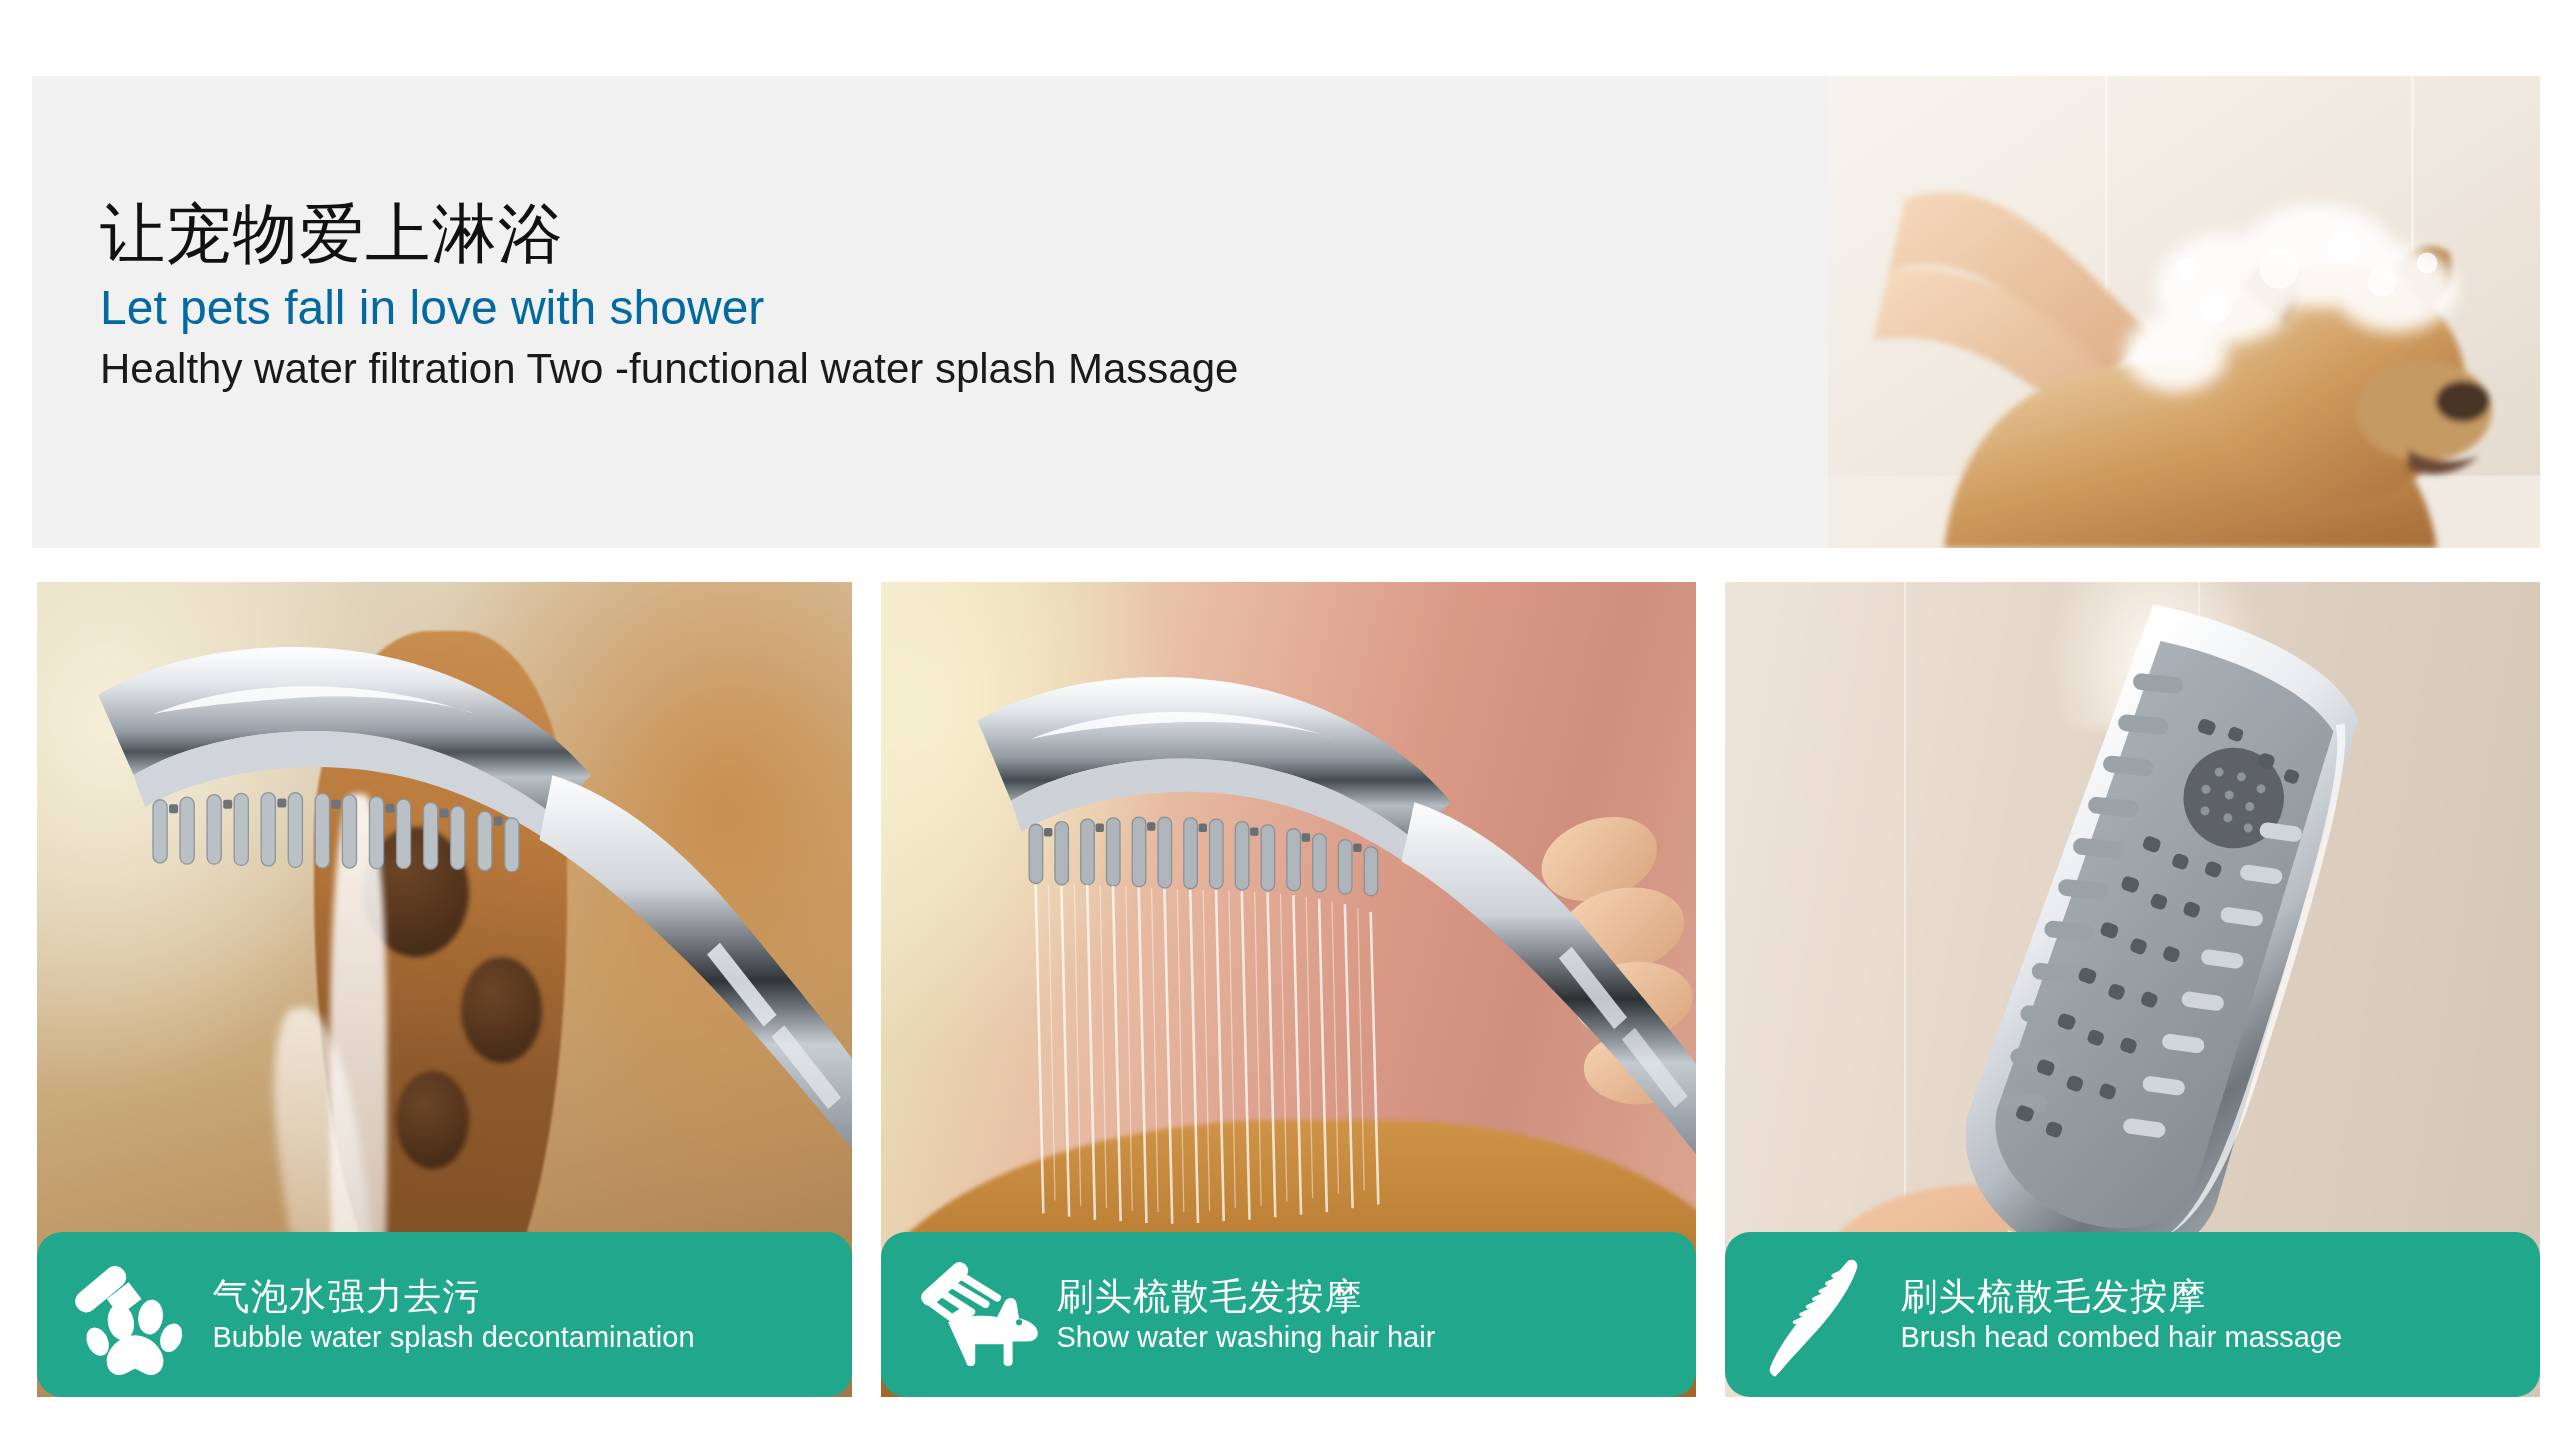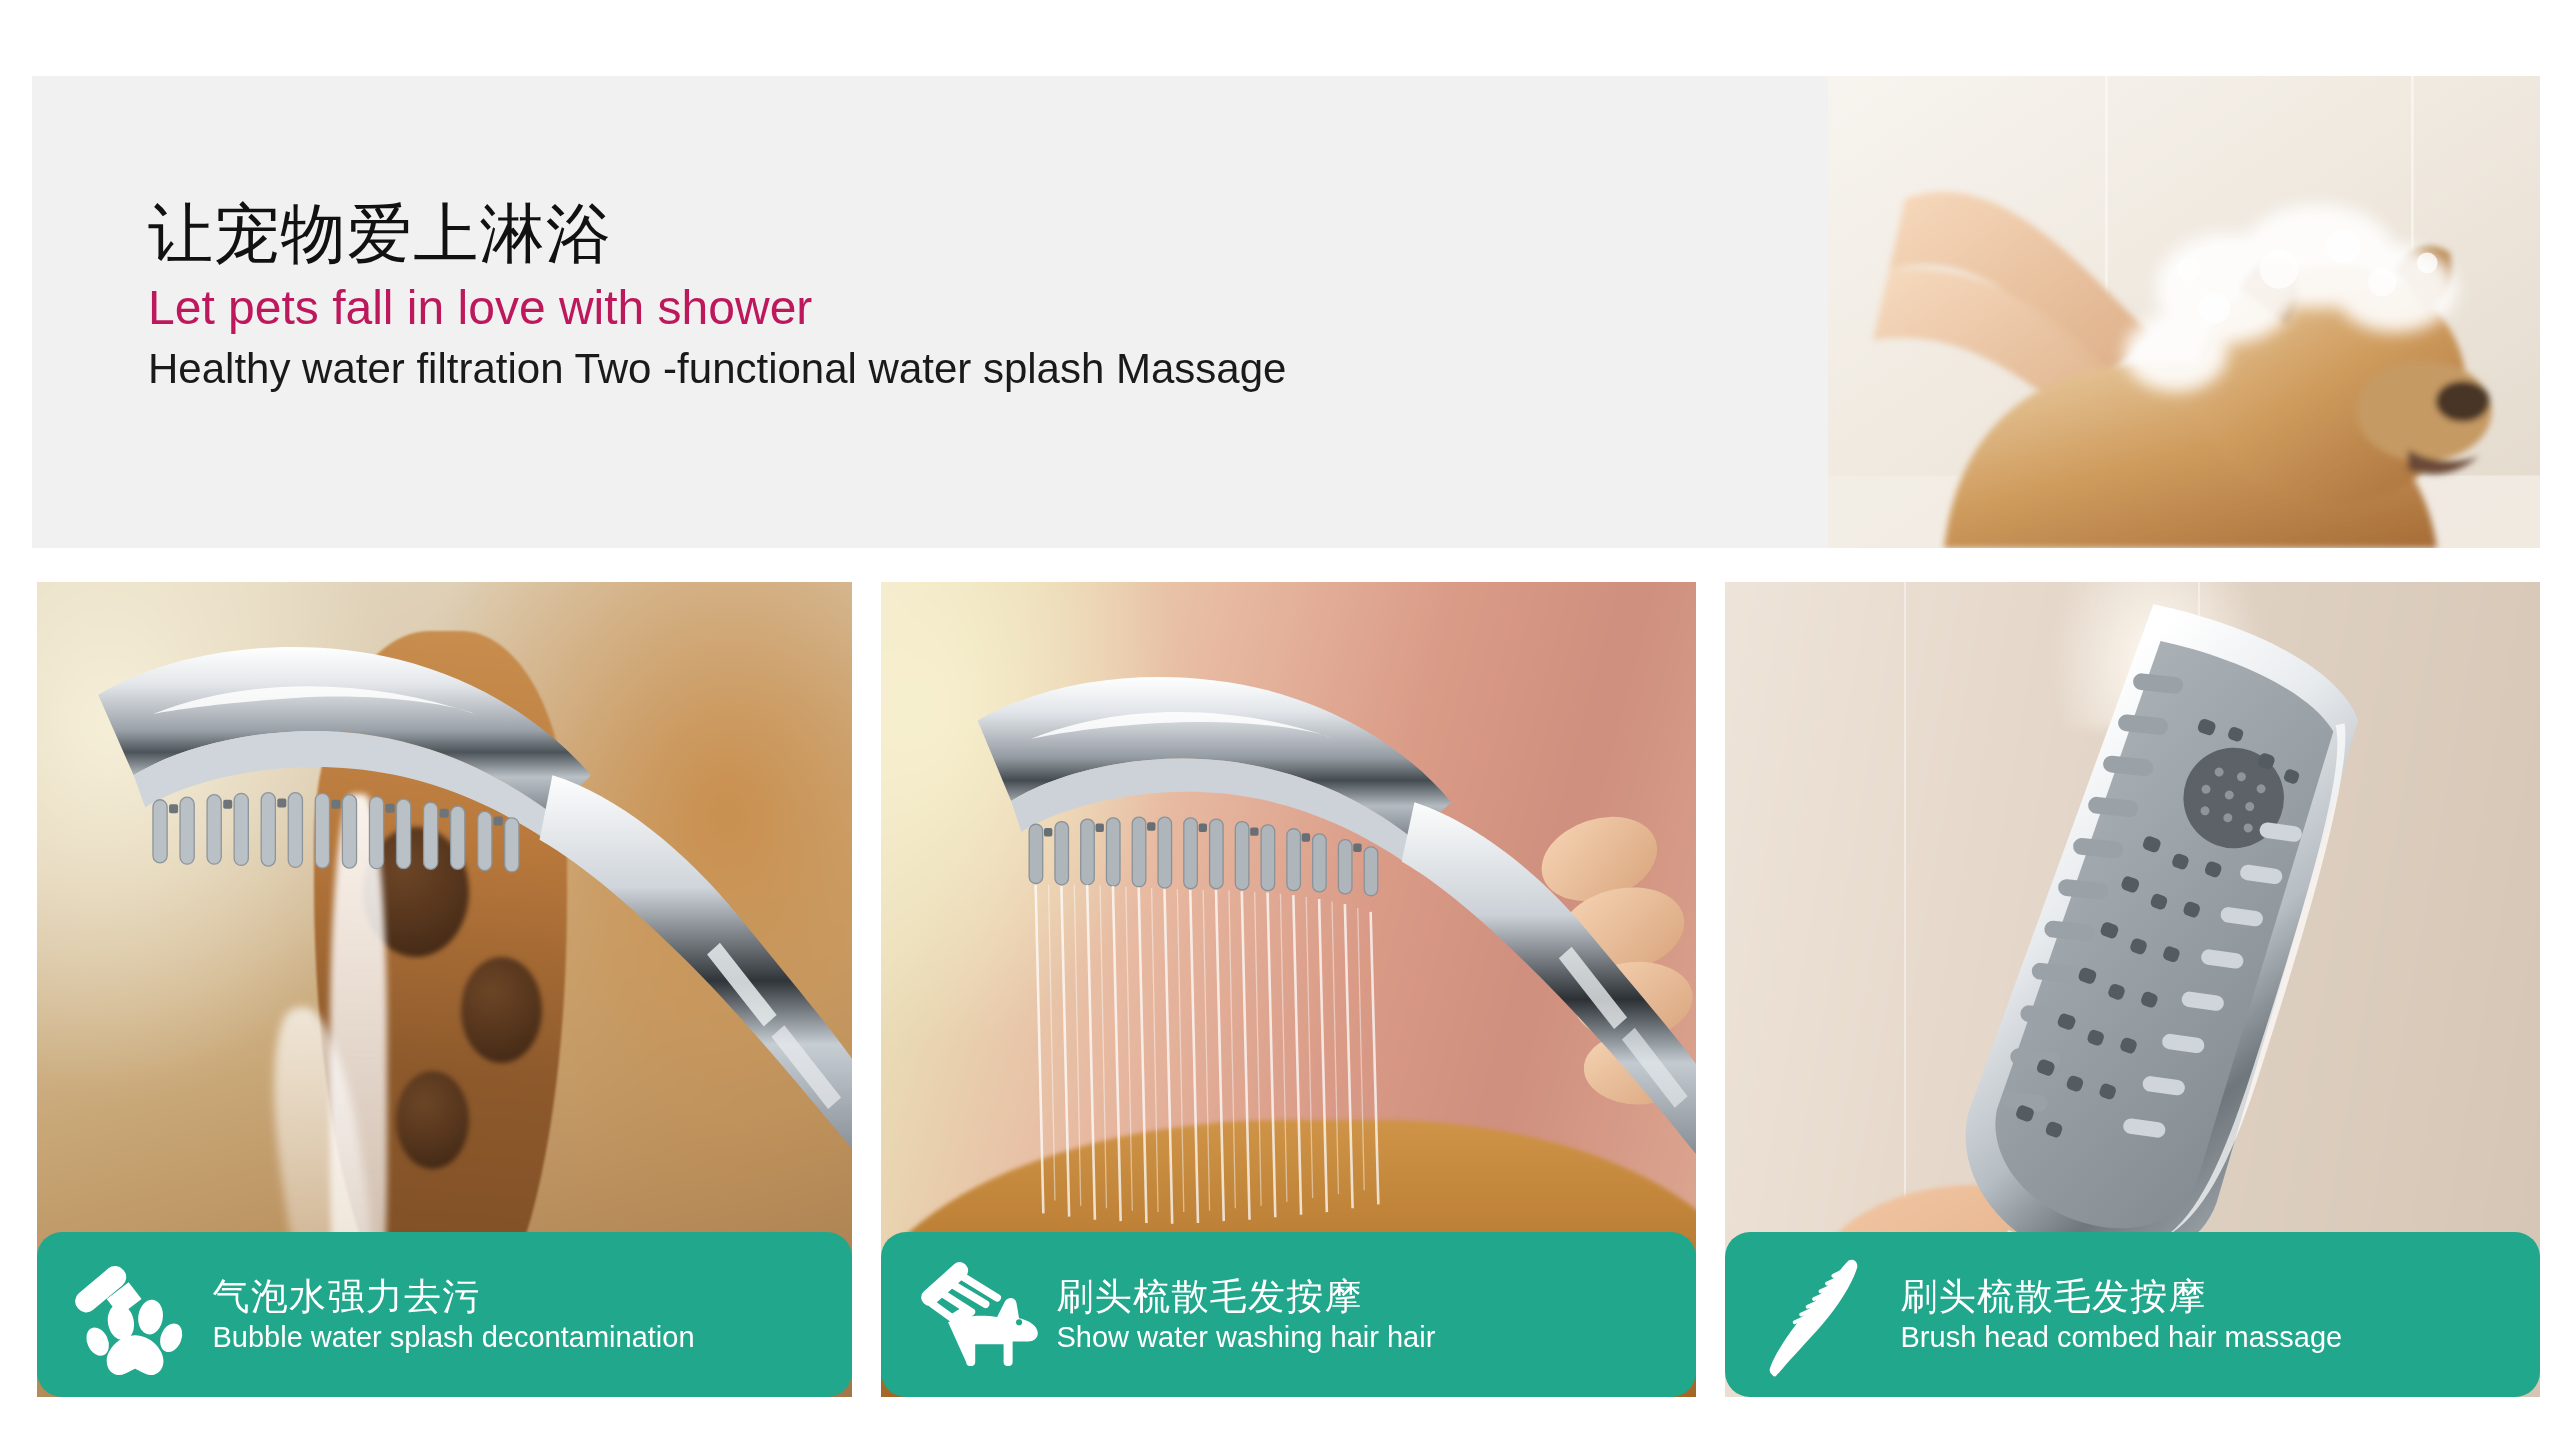--- a/index.html
+++ b/index.html
@@ -2,24 +2,24 @@
 <html style="font-size:10.3px"><head>
 <meta charset="utf-8">
 <style>
   html,body{margin:0;padding:0;background:#ffffff;}
   body{width:2576px;height:1449px;position:relative;overflow:hidden;
        font-family:"Liberation Sans","DejaVu Sans",sans-serif;}
 
   
   .header{position:absolute;left:32px;top:76px;width:2508px;height:472px;
           background:#f1f1f1;overflow:hidden;}
-  .header-text{position:absolute;left:68px;top:122px;width:1256px;margin-left:48px;}
+  .header-text{position:absolute;left:68px;top:122px;width:1256px;}
   .title-cn{font-size:65px;line-height:1.12;color:#111111;letter-spacing:1.3px;
             font-weight:400;white-space:nowrap;}
-  .title-en{font-size:48px;line-height:1.18;color:#be185d;margin-top:9px;
+  .title-en{font-size:48px;line-height:1.18;color:#0369a1;margin-top:9px;
             font-weight:400;white-space:nowrap;}
   .sub-cn{font-size:37px;line-height:1.2;color:#141414;margin-top:14px;
           letter-spacing:0.6px;white-space:nowrap;}
   .sub-en{font-size:42px;line-height:1.2;color:#1a1a1a;margin-top:7.7px;
           white-space:nowrap;}
 
   
   .header-photo{position:absolute;right:0;top:0;width:712px;height:472px;
                 overflow:hidden;background:#efe9e2;}
 

